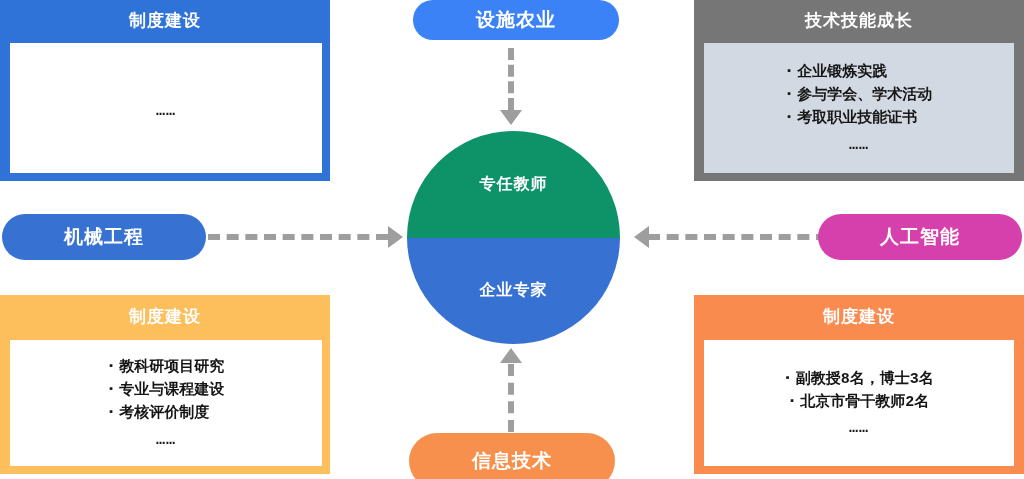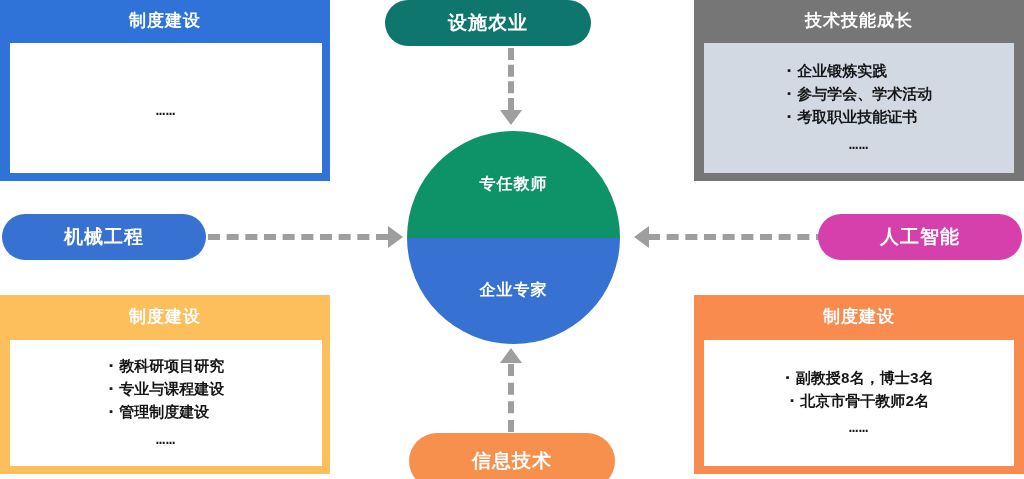--- a/index.html
+++ b/index.html
@@ -152,21 +152,21 @@
     box-sizing: border-box;
     display: flex;
     align-items: center;
     justify-content: center;
     border-radius: 999px;
     color: #ffffff;
     font-size: 19px;
     font-weight: bold;
     letter-spacing: 1px;
   }
-  #pill-top    { left: 385px; top: 0;    width: 206px; height: 46px; background: #0f766e; }
+  #pill-top    { left: 413px; top: 0;    width: 206px; height: 40px; background: #3b82f6; }
   #pill-bottom { left: 409px; top: 433px; width: 206px; height: 56px; background: #F7904C; }
   #pill-left   { left: 2px;   top: 214px; width: 204px; height: 46px; background: #3772D3; }
   #pill-right  { left: 818px; top: 214px; width: 204px; height: 46px; background: #D540AC; }
 
   
   .connector { position: absolute; }
   .conn-line-v {
     position: absolute;
     width: 0;
     border-left: 6px dashed #9E9E9E;
@@ -222,21 +222,21 @@
     <div class="ellipsis">……</div>
   </div>
 </div>
 
 <div class="panel" id="panel-bl">
   <div class="panel-header">制度建设</div>
   <div class="panel-body">
     <ul class="bullet-list">
       <li>教科研项目研究</li>
       <li>专业与课程建设</li>
-      <li>管理制度建设</li>
+      <li>考核评价制度</li>
     </ul>
     <div class="ellipsis">……</div>
   </div>
 </div>
 
 <div class="panel" id="panel-br">
   <div class="panel-header">制度建设</div>
   <div class="panel-body">
     <ul class="bullet-list">
       <li>副教授8名，博士3名</li>

